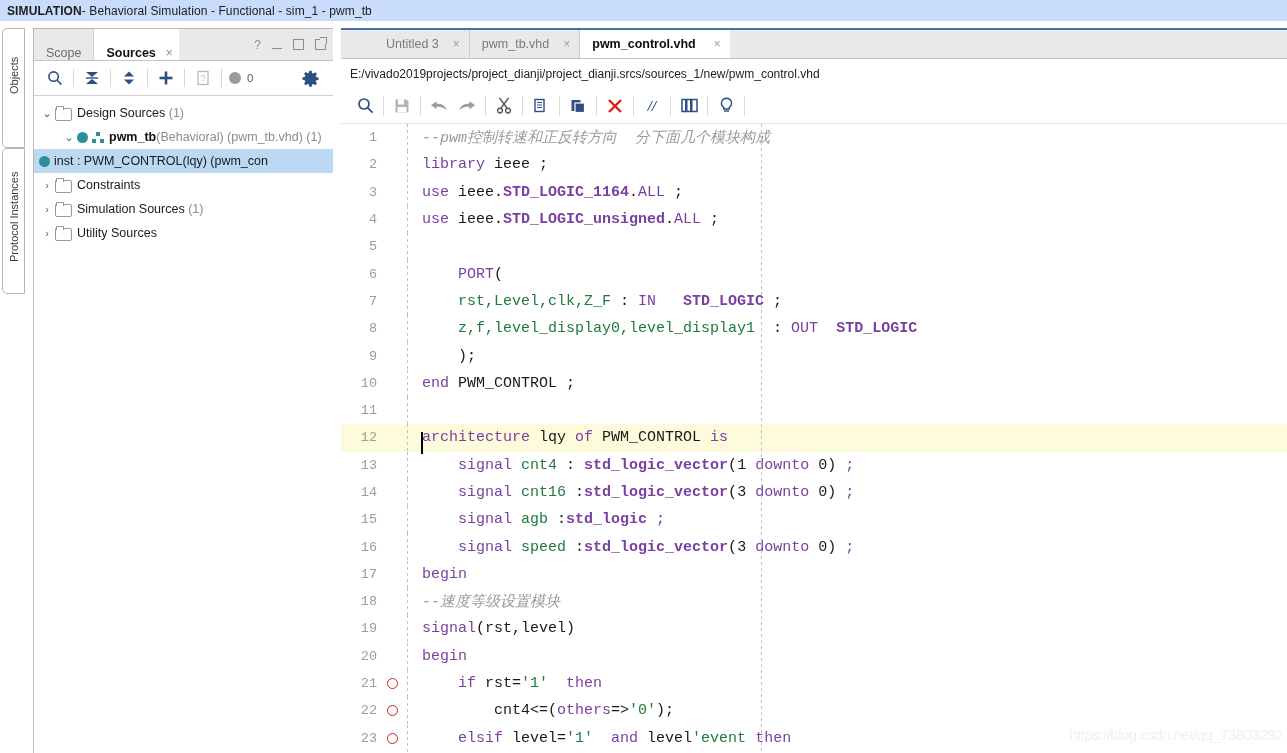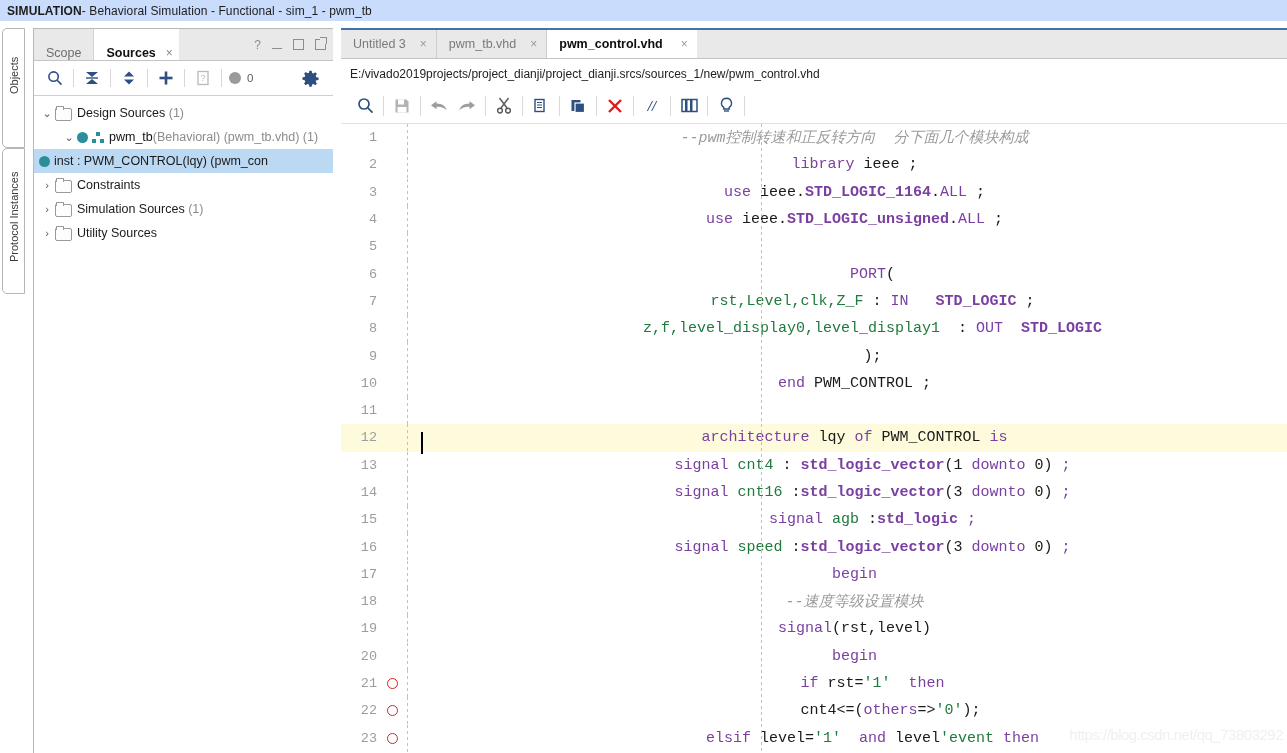--- a/index.html
+++ b/index.html
@@ -214,40 +214,41 @@
     margin-right: 4px;
     position: relative;
     flex: 0 0 13px;
   }
   .hier-ico i {
     position:absolute; width:4px; height:4px; background:#2b8f9b; display:block;
   }
   .hier-ico i:nth-child(1){ left:4px; top:0; }
   .hier-ico i:nth-child(2){ left:0; top:7px; }
   .hier-ico i:nth-child(3){ left:8px; top:7px; }
-  .tlabel-bold { font-weight: normal; color: #111; }
+  .tlabel-bold { font-weight: bold; color: #111; }
   .tlabel-gray { color: #8c8c8c; }
   .tlabel-count { color: #8c8c8c; }
   .indent1 { padding-left: 5px; }
   .indent2 { padding-left: 27px; }
   .indent3 { }
 
   
   .editor {
     position: absolute; left: 341px; top: 28px;
     width: 946px; height: 725px;
     background: #ffffff;
   }
   .etabbar {
     height: 31px;
     background: #e9e9e9;
     border-top: 2px solid #4472a8;
     border-bottom: 1px solid #c4c4c4;
     display: flex; align-items: stretch;
     box-sizing: border-box;
+    padding-left: 33px;
   }
   .etab {
     display: flex; align-items: center;
     padding: 0 9px 0 12px;
     font-size: 12.5px;
     color: #7a7a7a;
     border-right: 1px solid #cdcdcd;
     cursor: default;
   }
   .etab.active {
@@ -319,21 +320,20 @@
   }
   .gutter-line {
     width: 1px; flex: 0 0 1px;
     align-self: stretch;
     background: repeating-linear-gradient(to bottom, #c0c0c0 0 3px, transparent 3px 6px);
   }
   .ctext {
     padding-left: 14px;
     flex: 1;
     position: relative;
-    text-align: center;
   }
   .guide2 {
     position: absolute;
     left: 420px; top: 0; bottom: 0;
     width: 1px;
     background: repeating-linear-gradient(to bottom, #c0c0c0 0 3px, transparent 3px 6px);
     z-index: 2;
     pointer-events: none;
   }
   .caret {

